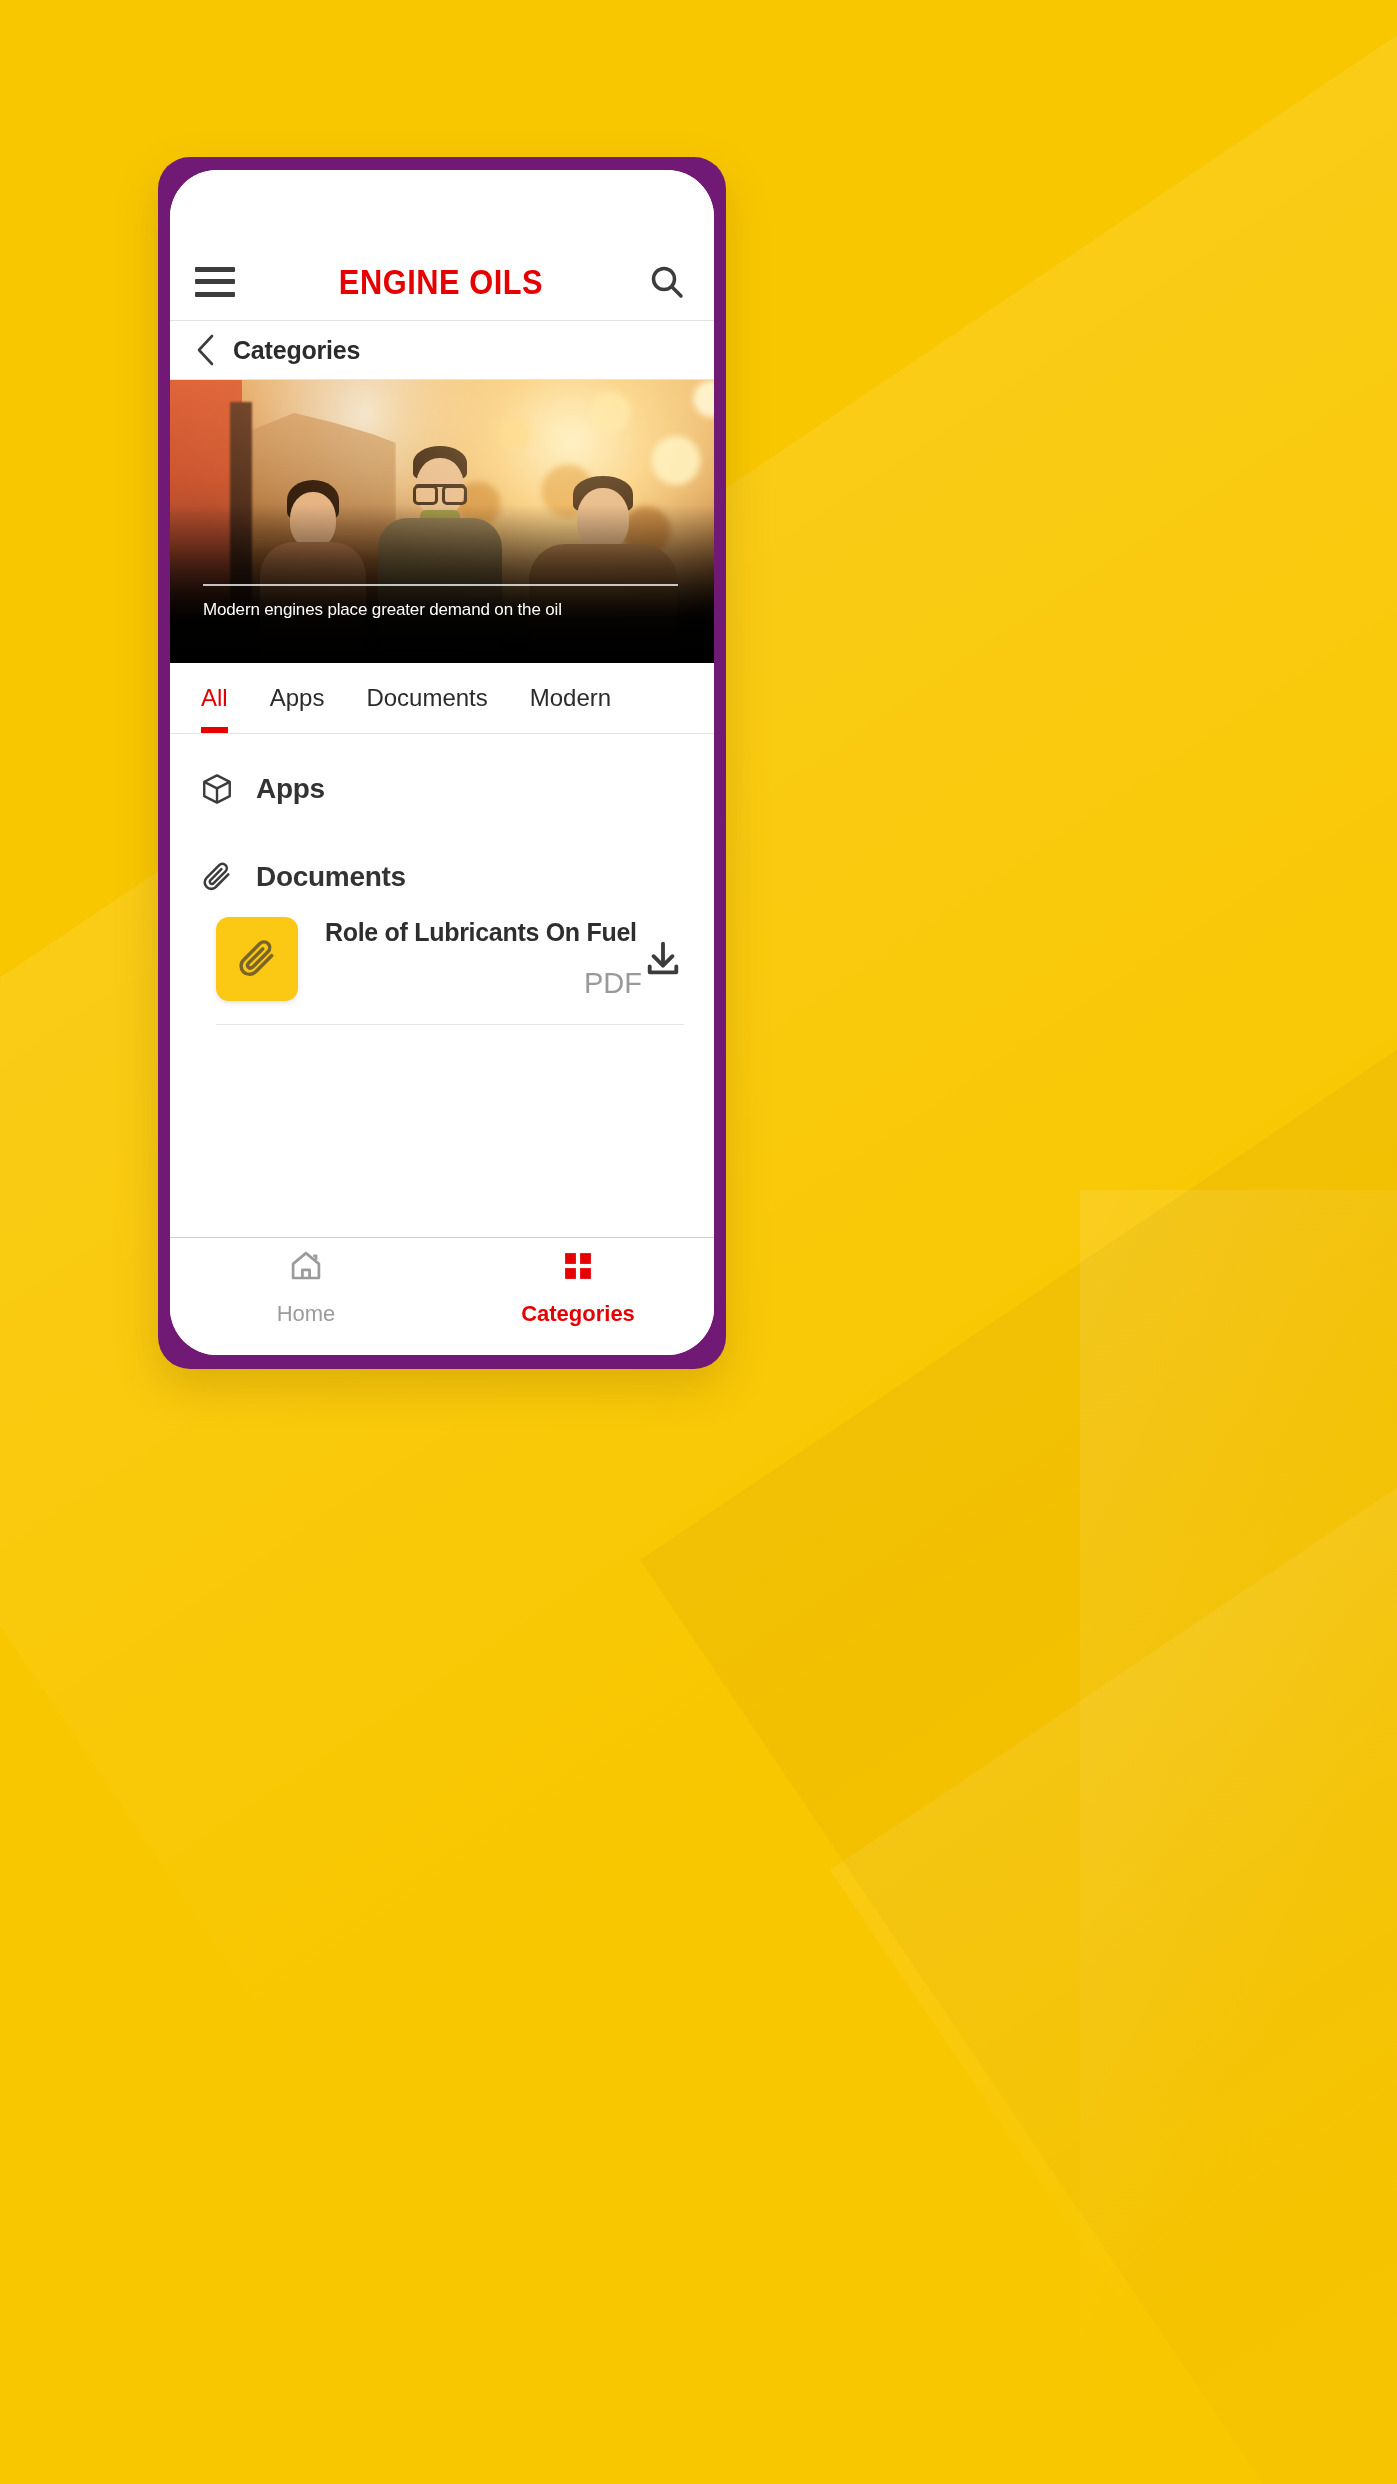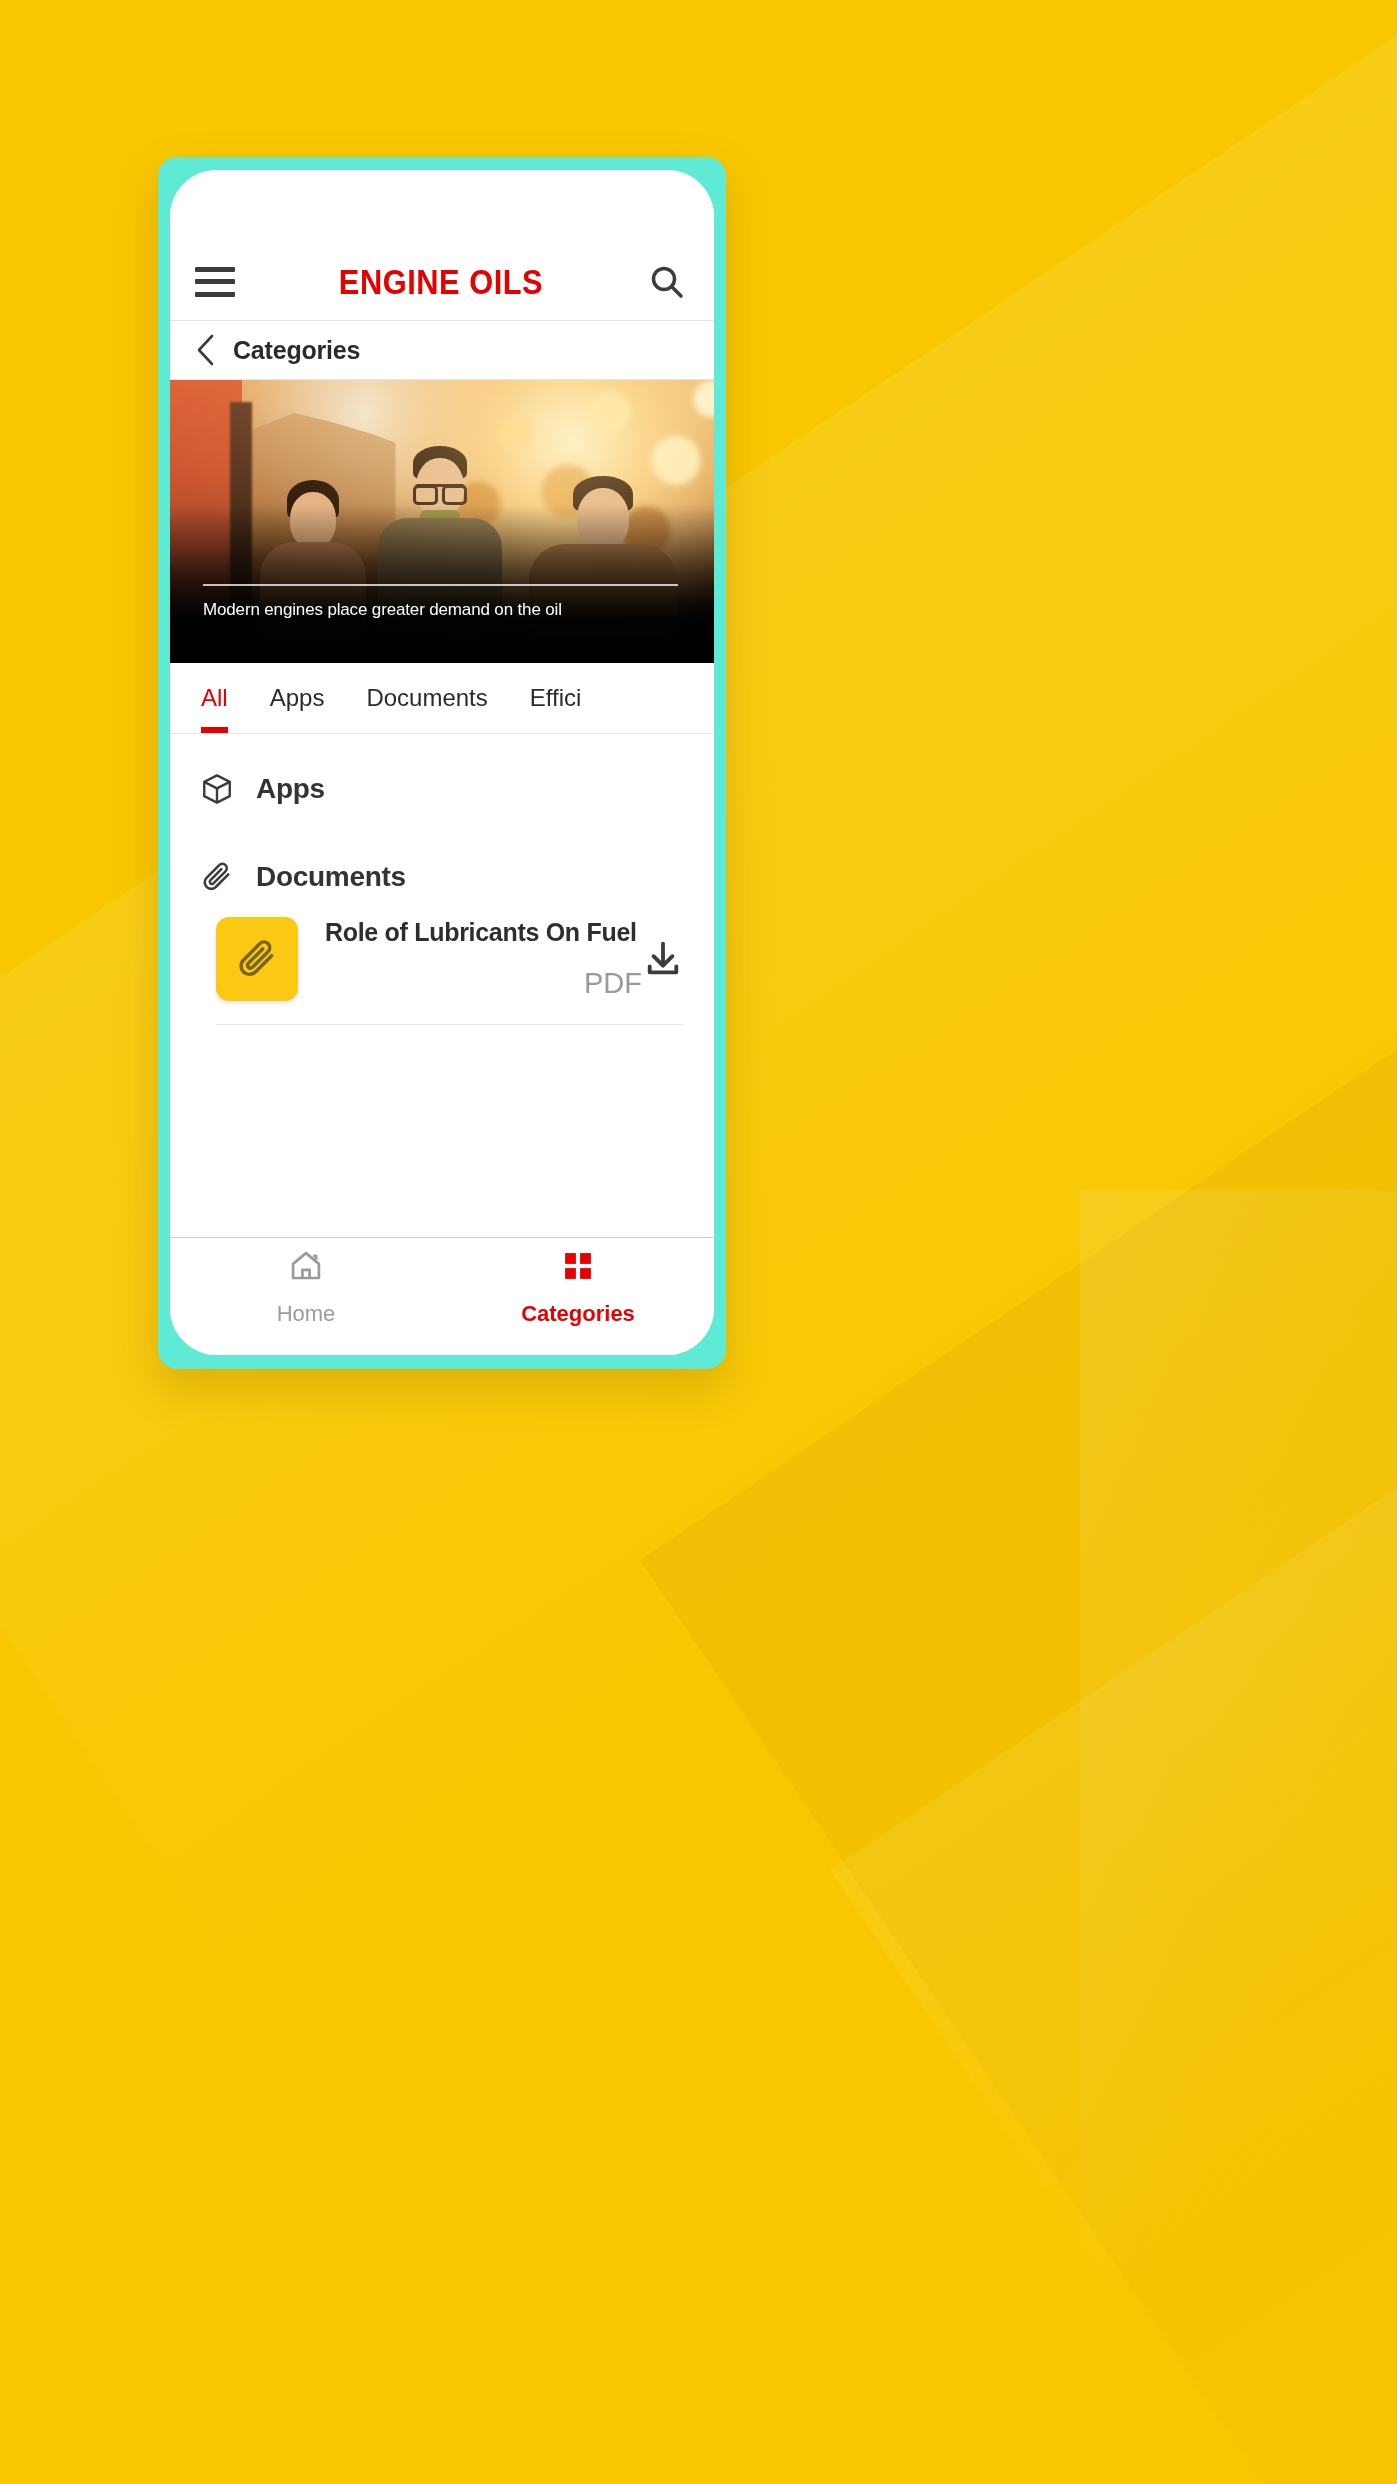--- a/index.html
+++ b/index.html
@@ -48,22 +48,22 @@
     background: linear-gradient(to bottom, rgba(255,255,255,0.07), rgba(255,255,255,0) 40%);
     transform: rotate(-34deg);
     transform-origin: 0 0;
   }
 
   
   #phone {
     position: absolute;
     left: 158px; top: 157px;
     width: 568px; height: 1212px;
-    background: #5eead4;
-    border-radius: 19px;
+    background: #701a75;
+    border-radius: 32px;
     box-shadow: 0 18px 44px rgba(120,80,0,0.22);
     padding: 13px 12px 14px 12px;
   }
   #screen {
     position: relative;
     width: 100%; height: 100%;
     background: #ffffff;
     border-radius: 47px;
     overflow: hidden;
     display: flex;
@@ -395,21 +395,21 @@
         </div>
         <div class="hero-scrim"></div>
         <div class="hero-rule"></div>
         <div id="hero-caption">Modern engines place greater demand on the oil</div>
       </div>
 
       <div id="tabs">
         <div class="tab active">All</div>
         <div class="tab">Apps</div>
         <div class="tab">Documents</div>
-        <div class="tab">Effici</div>
+        <div class="tab">Modern</div>
       </div>
 
       <div id="content">
 
         <div class="section-head">
           <svg class="sec-ico" viewBox="0 0 24 24" fill="none">
             <path d="M12 2.4 21 7v10l-9 4.6L3 17V7z" stroke="#3C3C3C" stroke-width="1.7" stroke-linejoin="round"></path>
             <path d="M3 7l9 4.6L21 7" stroke="#3C3C3C" stroke-width="1.7" stroke-linejoin="round"></path>
             <path d="M12 11.6v10" stroke="#3C3C3C" stroke-width="1.7"></path>
           </svg>

